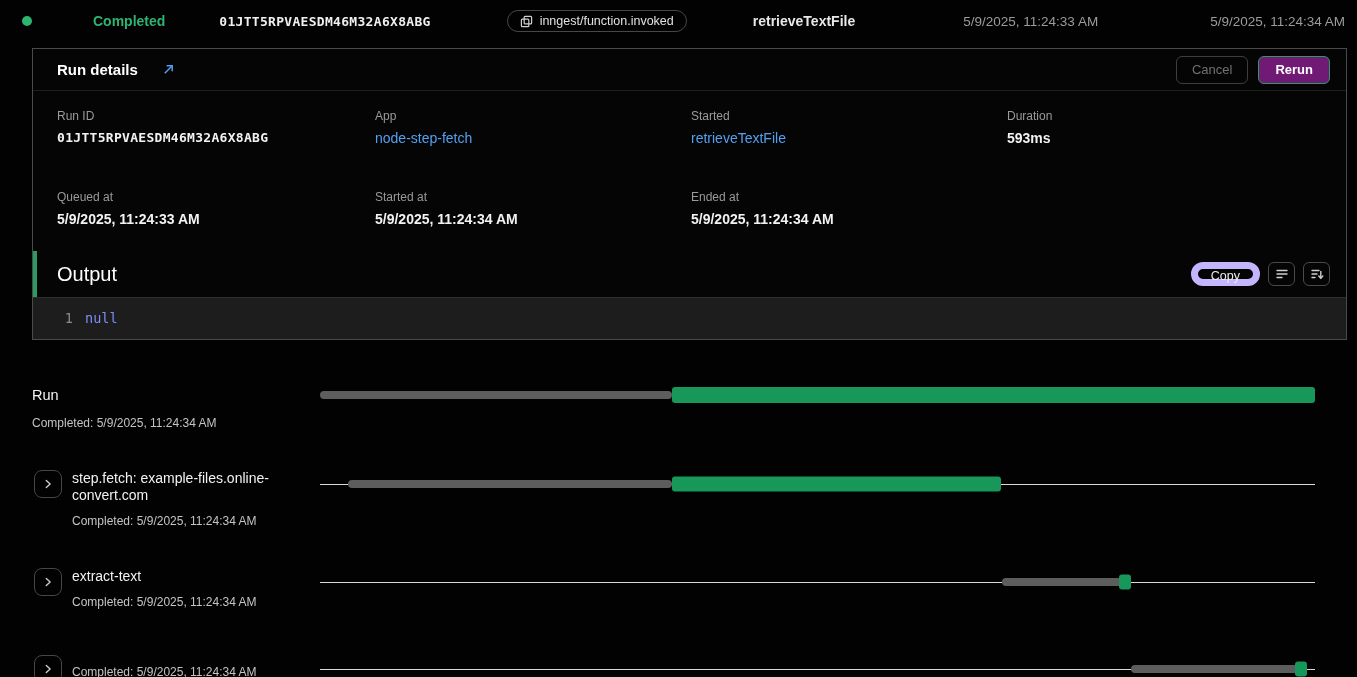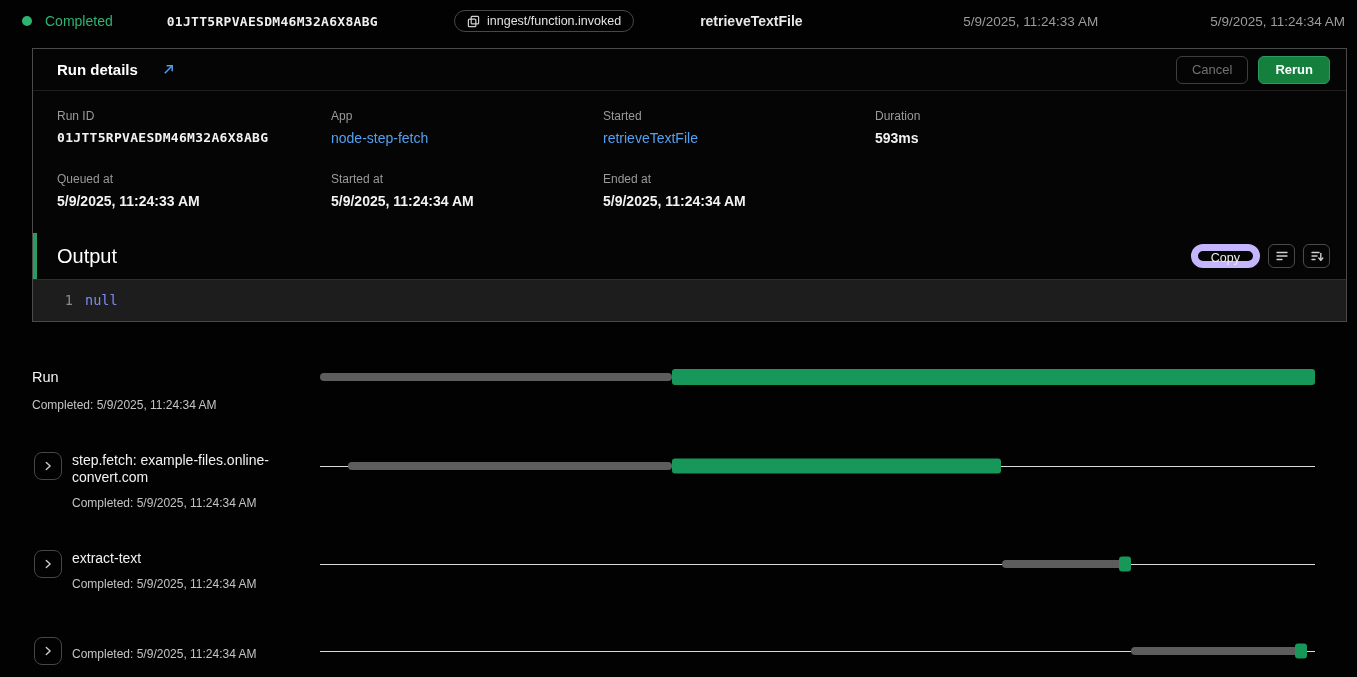--- a/index.html
+++ b/index.html
@@ -16,21 +16,21 @@
   .topbar {
     height: 42px;
     display: flex;
     align-items: center;
     padding: 0 12px 0 22px;
   }
   .status-dot {
     width: 10px; height: 10px; border-radius: 50%;
     background: #2fb371; margin-right: 13px; flex: none;
   }
-  .status-label { color: #2fb371; font-weight: 400; }
+  .status-label { color: #2fb371; font-weight: 700; margin-left: 48px; }
   .topbar-runid {
     margin-left: 54px; font-size: 13px; font-weight: 700;
     color: #efefef; letter-spacing: .3px;
   }
   .event-badge {
     margin-left: 76px;
     display: inline-flex; align-items: center; gap: 7px;
     border: 1px solid #474747; border-radius: 20px;
     padding: 3px 12px; font-size: 12.5px; color: #e2e2e2;
     background: transparent; cursor: pointer;
@@ -58,29 +58,30 @@
   .btn {
     height: 28px; border-radius: 6px; font-size: 13px;
     font-family: "Liberation Sans", sans-serif;
     display: inline-flex; align-items: center; cursor: pointer;
   }
   .btn-cancel {
     background: transparent; border: 1px solid #3e3e3e;
     color: #717171; padding: 0 15px;
   }
   .btn-rerun {
-    background: #15803d; border: 1px solid #2c9b63;
+    background: #701a75; border: 1px solid #2c9b63;
     color: #ffffff; padding: 0 16px; font-weight: 600;
   }
 
   .details-grid {
     display: grid;
     grid-template-columns: 274px 272px 272px 1fr;
     row-gap: 26px;
     padding: 18px 24px 24px 24px;
+    gap: 44px;
   }
   .field-label { font-size: 12px; color: #9a9a9a; margin-bottom: 7px; }
   .field-value { font-size: 14px; font-weight: 700; color: #f2f2f2; }
   .field-value.mono { font-size: 13px; letter-spacing: .3px; }
   .field-value.link { color: #54a0f0; font-weight: 400; cursor: pointer; }
 
   
   .output-header {
     position: relative;
     height: 46px;

